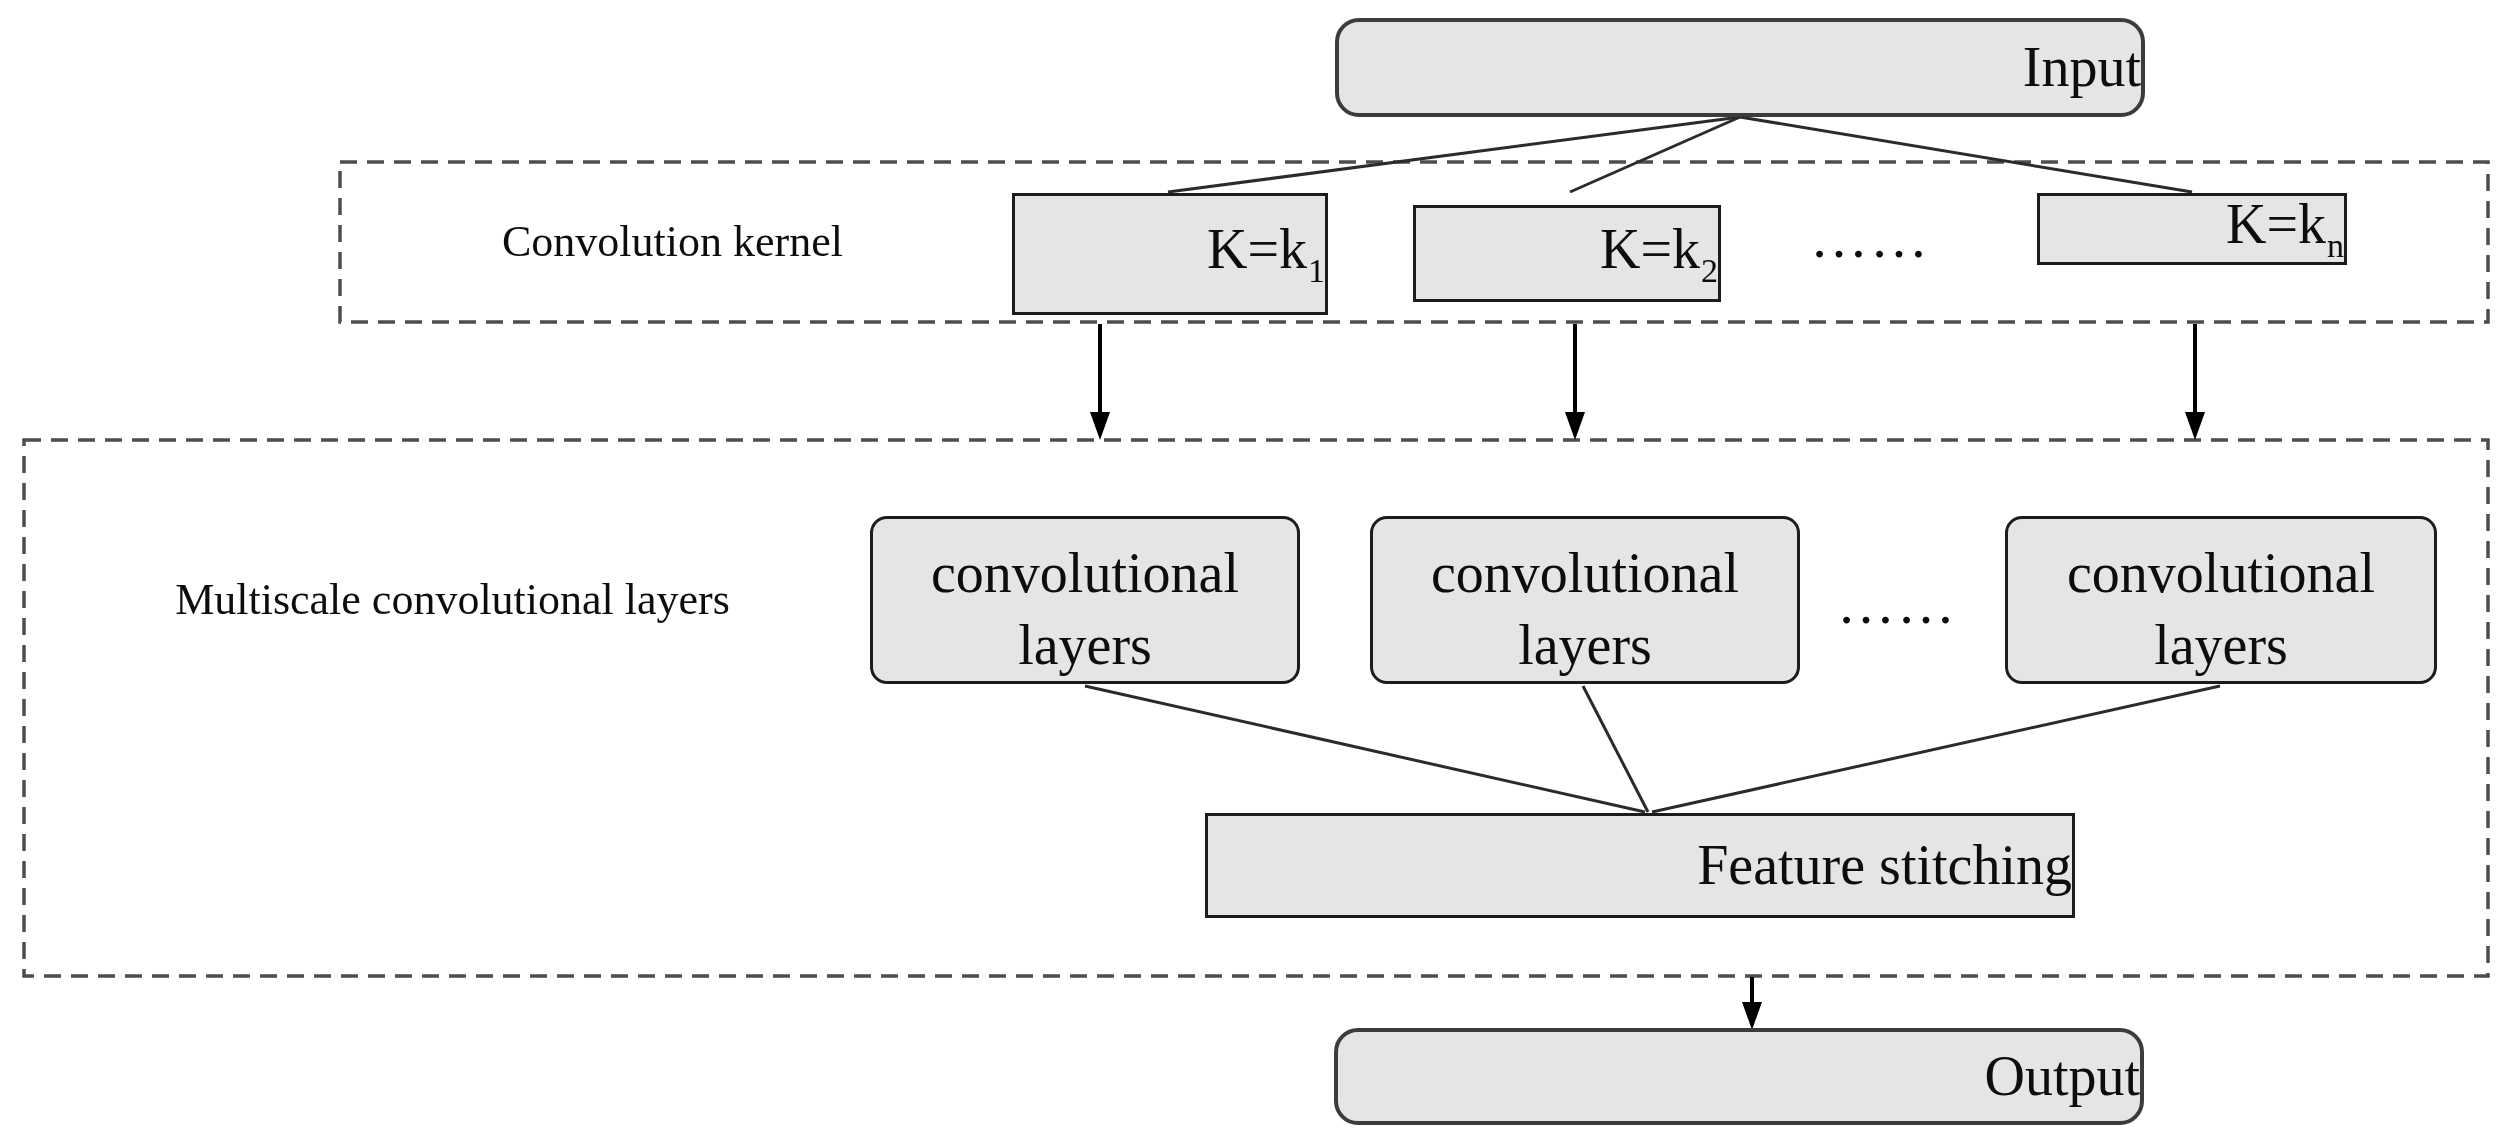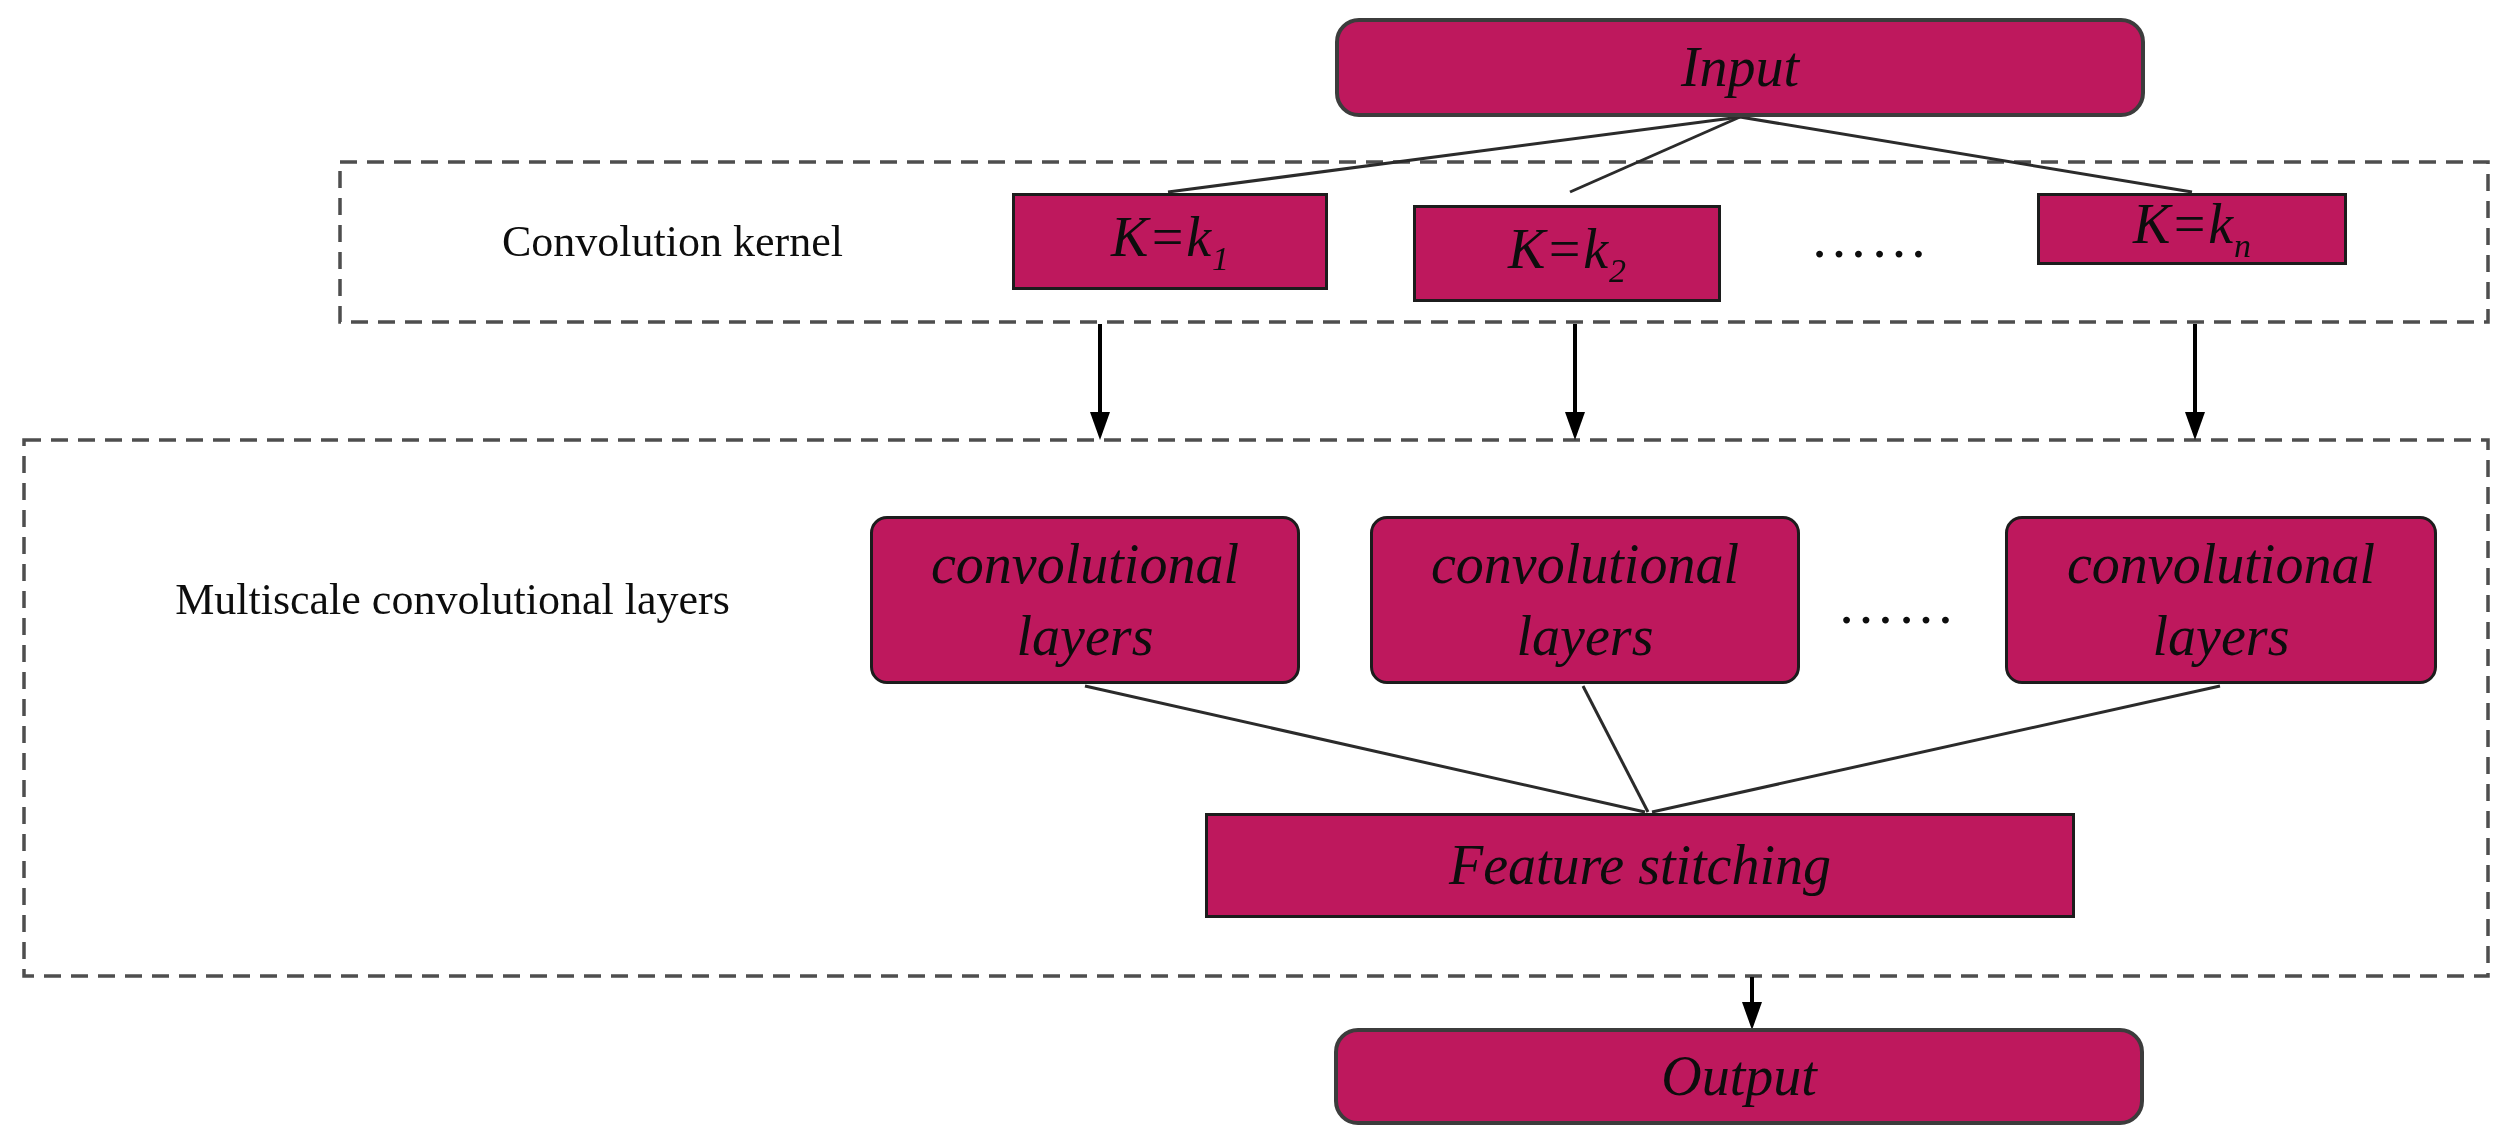--- a/index.html
+++ b/index.html
@@ -13,28 +13,27 @@
     overflow: hidden;
   }
   svg.wires {
     position: absolute;
     left: 0; top: 0;
     width: 2508px; height: 1146px;
   }
   .node {
     position: absolute;
     box-sizing: border-box;
-    background: #be185d;
+    background: #e5e5e5;
     display: flex;
     align-items: center;
-    justify-content: center;
+    justify-content: flex-end;
     text-align: center;
     font-size: 56px;
     line-height: 1.15;
-    font-style: italic;
   }
   .rounded {
     border: 4px solid #3c3c3c;
     border-radius: 24px;
   }
   .rect {
     border: 3px solid #1c1c1c;
   }
   .seclabel {
     position: absolute;
@@ -54,21 +53,21 @@
   .sub {
     font-size: 34px;
     vertical-align: -14px;
     margin-left: 1px;
   }
   .twoline { flex-direction: column; border-radius: 17px; }
   .twoline span { display: block; line-height: 72px; }
 
   
   .input-box   { left: 1335px; top: 18px;   width: 810px; height: 99px;  }
-  .k1-box      { left: 1012px; top: 193px;  width: 316px; height: 97px;  }
+  .k1-box      { left: 1012px; top: 193px;  width: 316px; height: 122px;  }
   .k2-box      { left: 1413px; top: 193px;  width: 308px; height: 97px; margin-top: 12px;  }
   .kn-box      { left: 2037px; top: 193px;  width: 310px; height: 72px;  }
   .kernel-label{ left: 400px;  top: 204px;  width: 545px; }
   .kernel-dots { left: 1790px; top: 200px;  width: 160px; }
   .ms-label    { left: 55px;   top: 562px;  width: 795px; }
   .c1-box      { left: 870px;  top: 516px;  width: 430px; height: 168px; }
   .c2-box      { left: 1370px; top: 516px;  width: 430px; height: 168px; }
   .c3-box      { left: 2005px; top: 516px;  width: 432px; height: 168px; }
   .conv-dots   { left: 1817px; top: 566px;  width: 160px; }
   .feature-box { left: 1205px; top: 813px;  width: 870px; height: 105px; }

